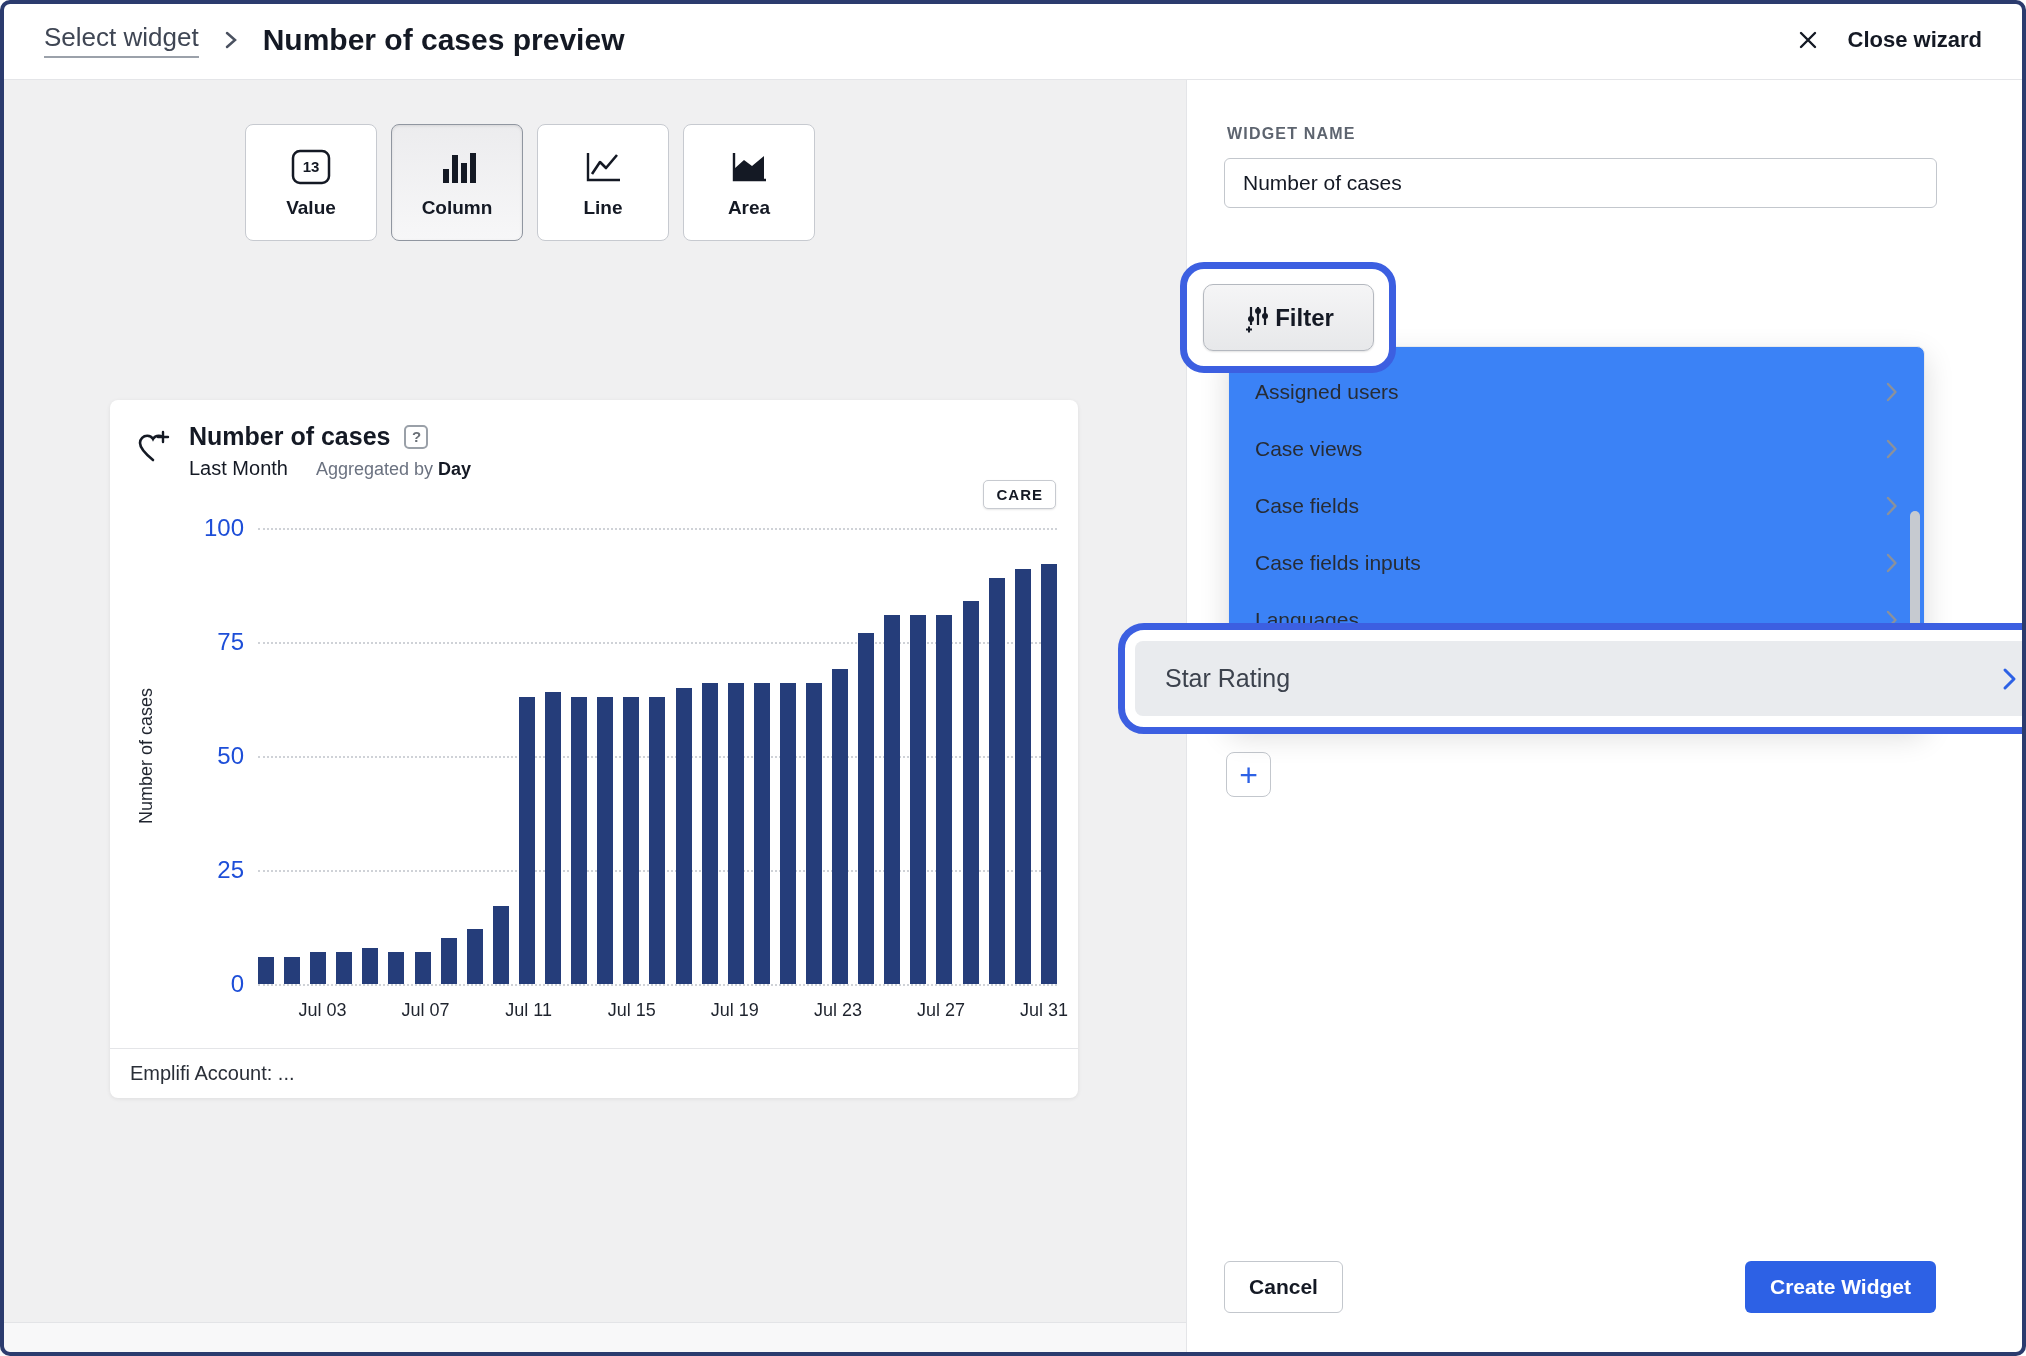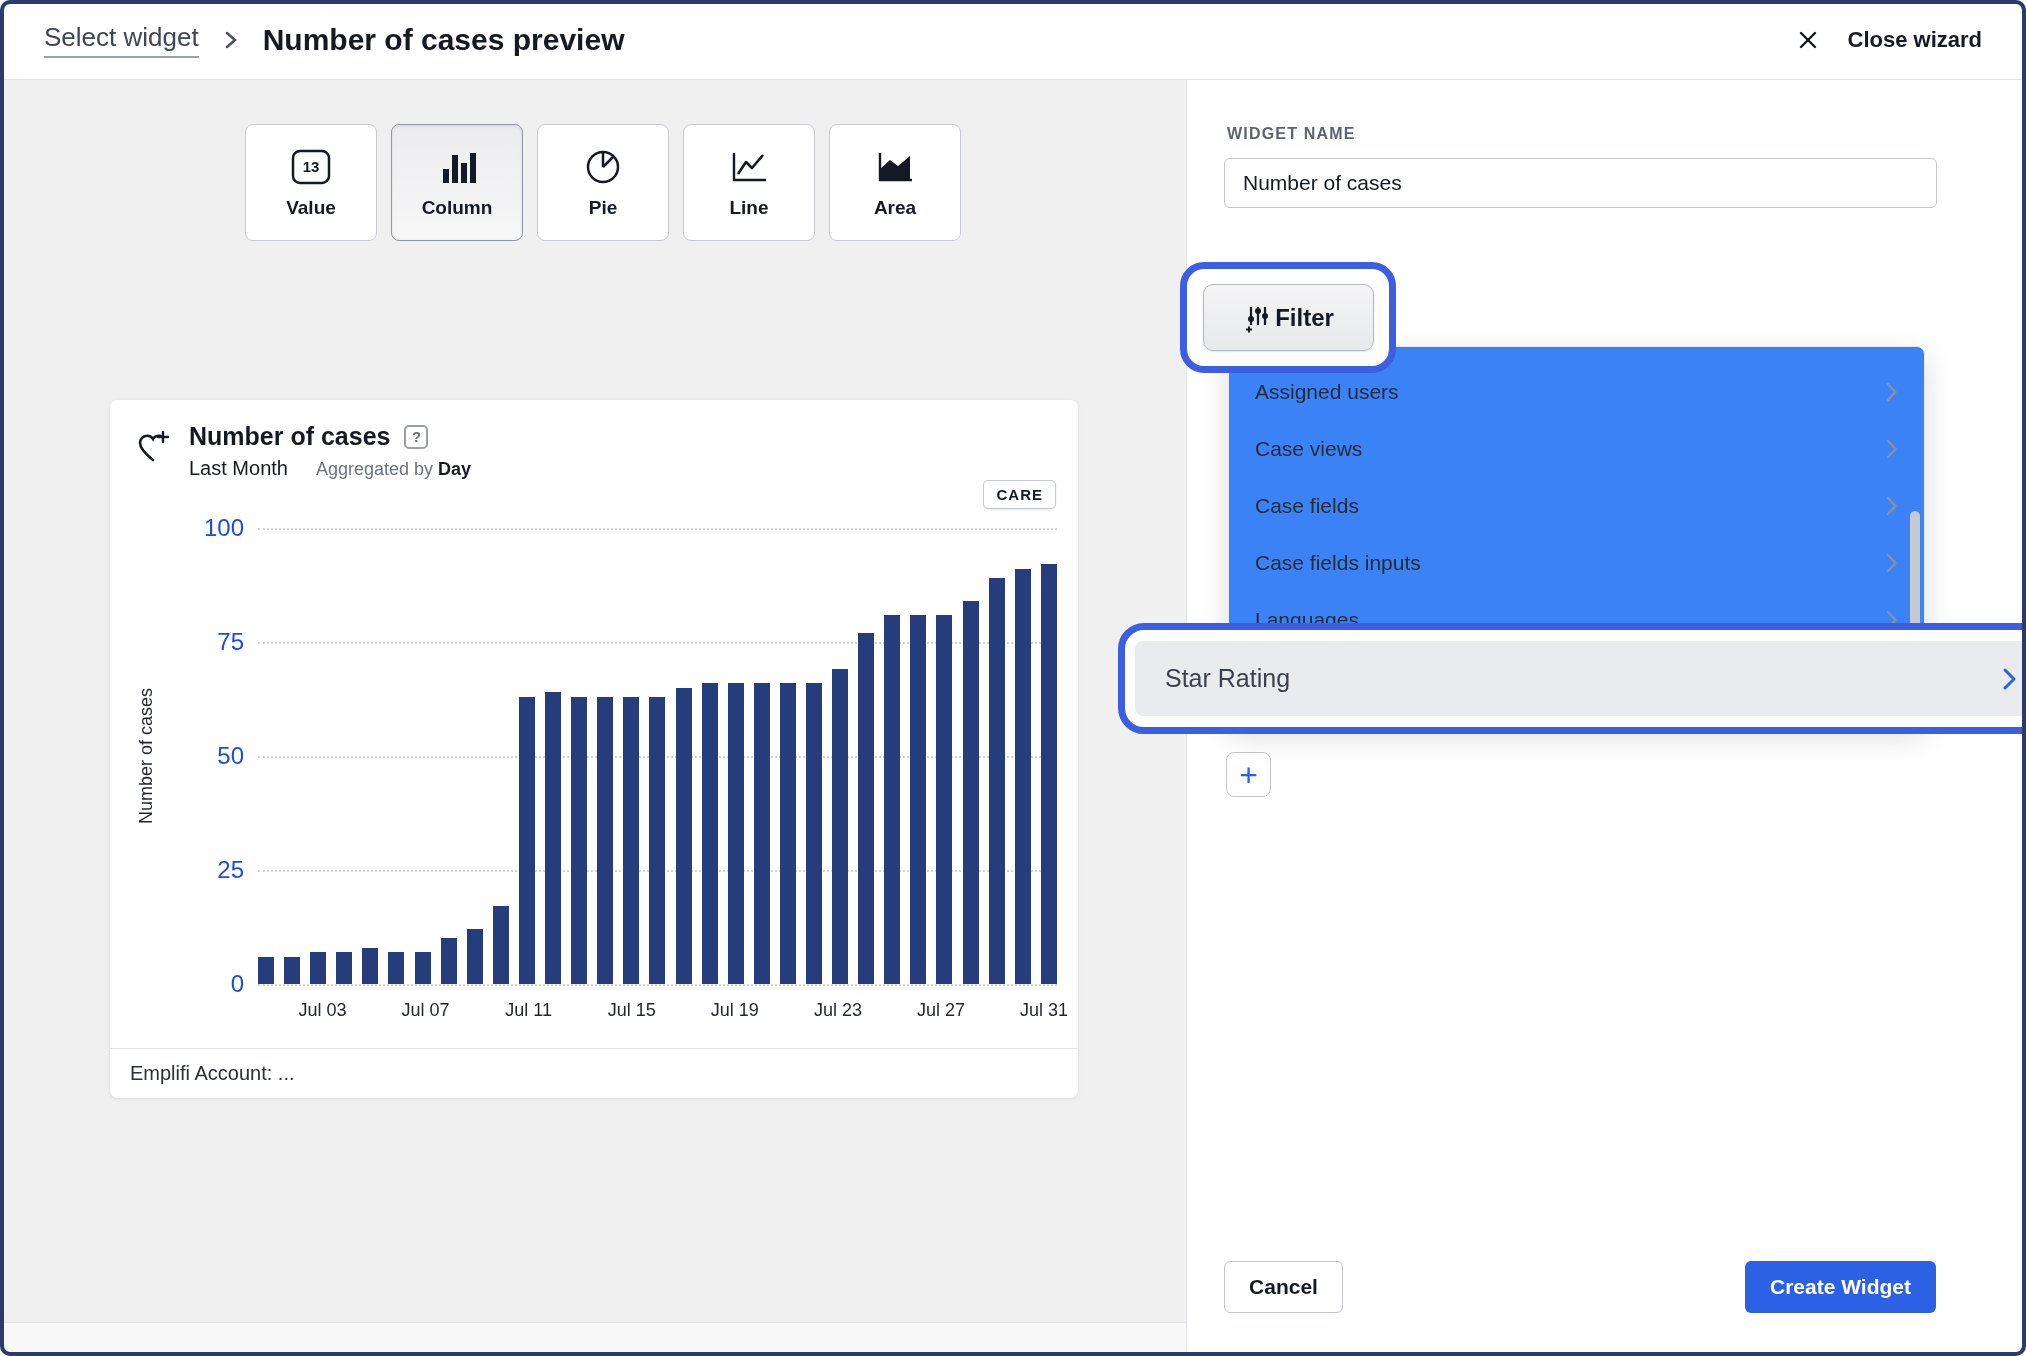--- a/index.html
+++ b/index.html
@@ -133,27 +133,20 @@
         <span class="lbl">Value</span>
       </div>
       <div class="type-btn selected">
         <svg width="44" height="40" viewBox="0 0 44 40">
           <rect x="8" y="22" width="6" height="14" fill="#141924"></rect>
           <rect x="17" y="8" width="6" height="28" fill="#141924"></rect>
           <rect x="26" y="16" width="6" height="20" fill="#141924"></rect>
           <rect x="35" y="6" width="6" height="30" fill="#141924"></rect>
         </svg>
         <span class="lbl">Column</span>
-      </div>
-      <div class="type-btn">
-        <svg width="44" height="40" viewBox="0 0 44 40">
-          <circle cx="22" cy="20" r="15" fill="none" stroke="#141924" stroke-width="2.5"></circle>
-          <path d="M22 20 L22 5 M22 20 L33 9" stroke="#141924" stroke-width="2.5" fill="none"></path>
-        </svg>
-        <span class="lbl">Pie</span>
       </div>
       <div class="type-btn">
         <svg width="44" height="40" viewBox="0 0 44 40">
           <path d="M7 6 L7 33 L39 33" stroke="#141924" stroke-width="2.4" fill="none"></path>
           <path d="M11 27 L19 15 L25 21 L36 8" stroke="#141924" stroke-width="2.6" fill="none" stroke-linejoin="round"></path>
         </svg>
         <span class="lbl">Line</span>
       </div>
       <div class="type-btn">
         <svg width="44" height="40" viewBox="0 0 44 40">

